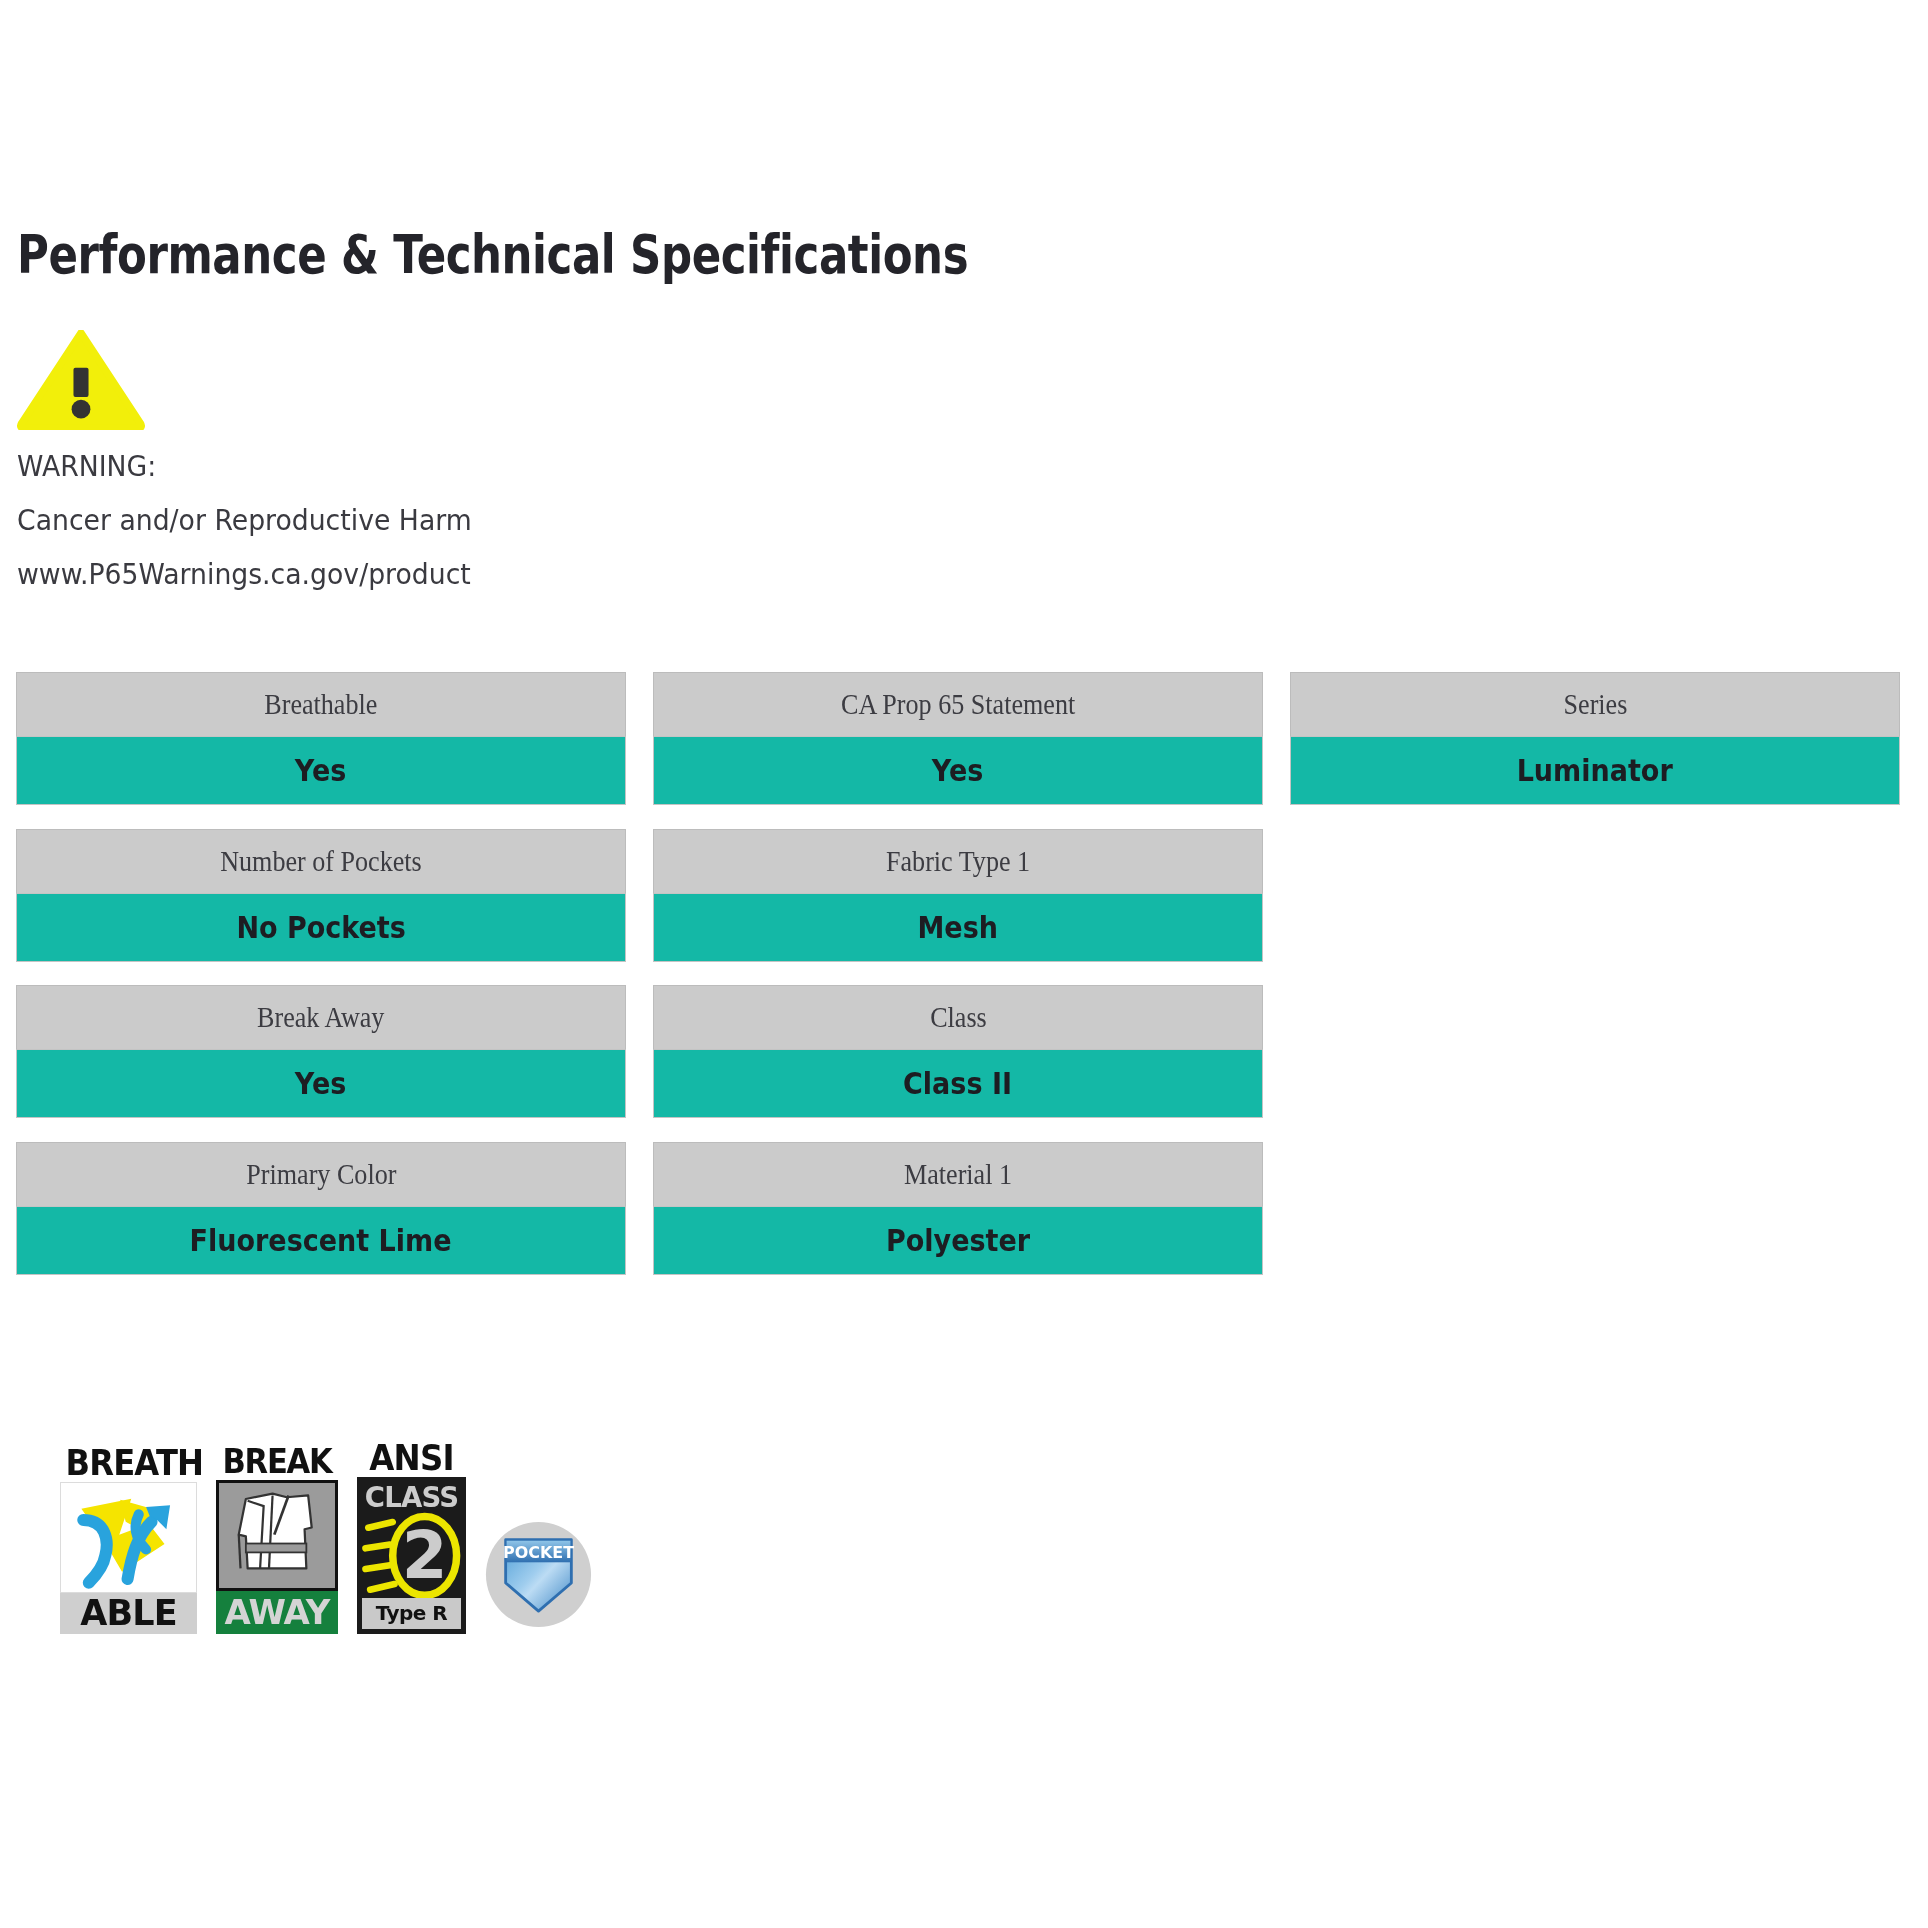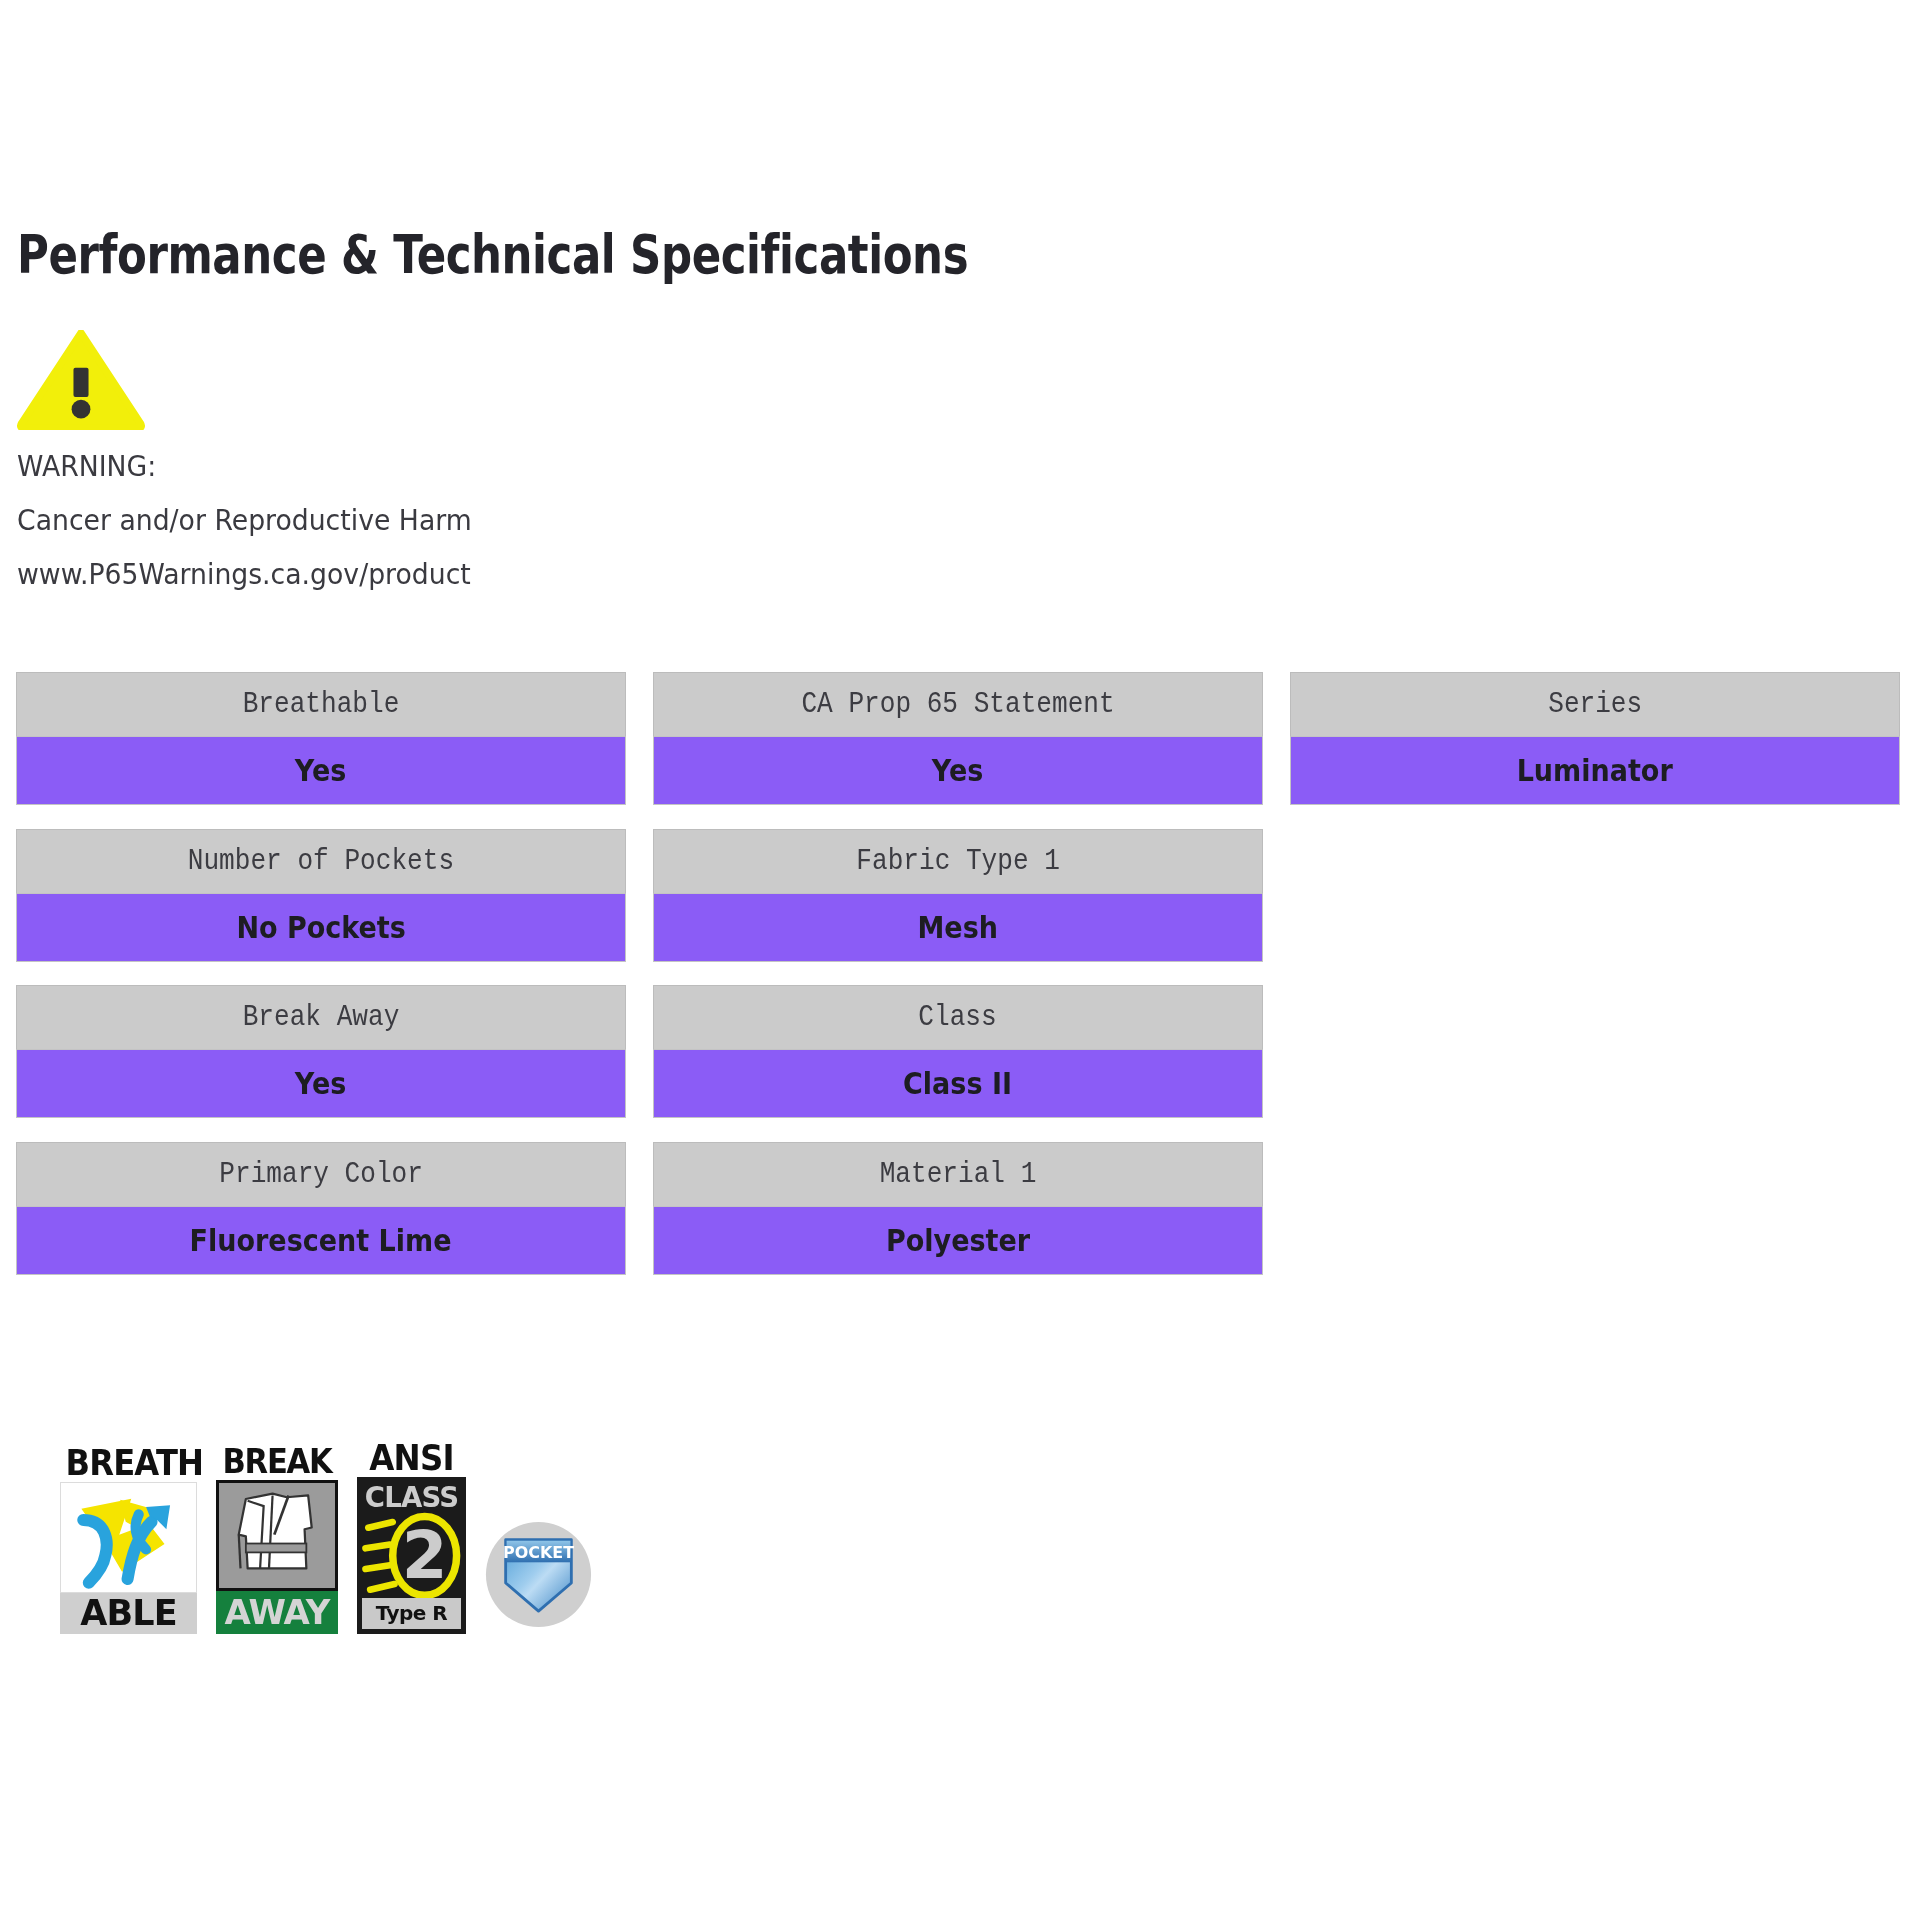--- a/index.html
+++ b/index.html
@@ -81,32 +81,32 @@
   .spec-cell.empty {
     visibility: hidden;
   }
   .spec-head {
     background: #cbcbcb;
     border: 0.9px solid #bcbcbc;
     border-bottom: none;
     height: 63px;
     line-height: 63px;
     text-align: center;
-    font-family: Liberation Mono, monospace;
+    font-family: Liberation Serif, serif;
     font-size: 29px;
     color: #3c3c42;
     overflow: hidden;
     white-space: nowrap;
   }
   .spec-head span {
     display: inline-block;
     transform: scaleX(0.9);
   }
   .spec-val {
-    background: #8b5cf6;
+    background: #14b8a6;
     border: 0.9px solid #c4c4c4;
     height: 67px;
     line-height: 67px;
     text-align: center;
     font-family: "DejaVu Sans", sans-serif;
     font-size: 30px;
     font-weight: bold;
     color: #1d1d22;
     overflow: hidden;
     white-space: nowrap;

